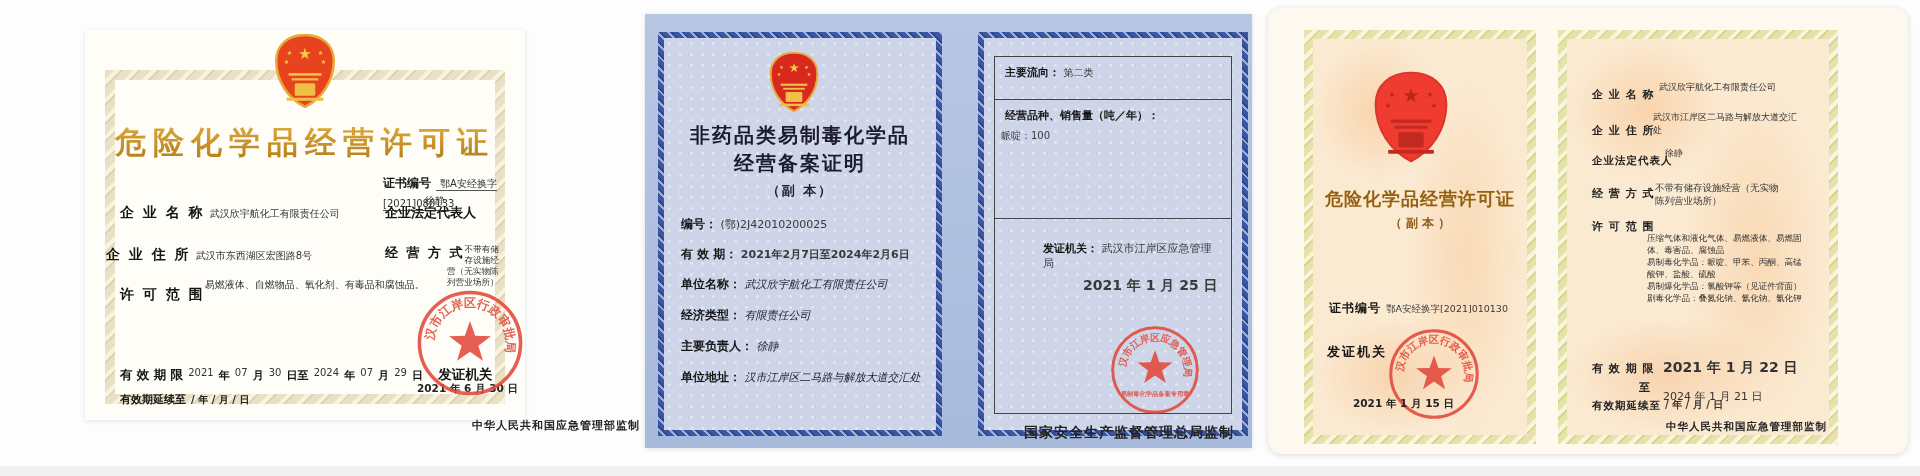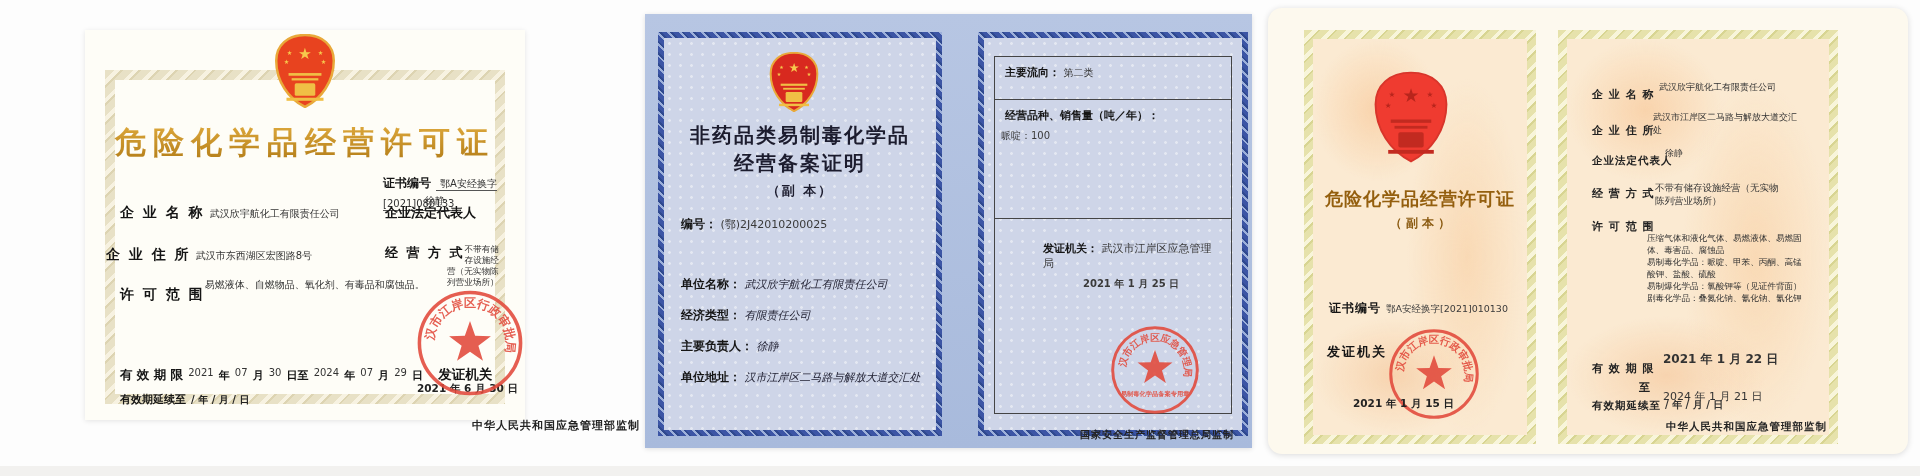--- a/index.html
+++ b/index.html
@@ -162,20 +162,24 @@
         <rect x="12" y="62" width="36" height="3" fill="#f0bf45"></rect>
       </svg>
       <div class="title-b abs" style="left:0;top:84px;width:100%;font-size:20px;">非药品类易制毒化学品</div>
       <div class="title-b abs" style="left:0;top:112px;width:100%;font-size:20px;">经营备案证明</div>
       <div class="title-b abs" style="left:0;top:144px;width:100%;font-size:13px;">（副  本）</div>
 
       <div class="brow" style="top:178px;">
         <span class="lbl">编号：</span>
         <span class="val">(鄂)2J42010200025</span>
       </div>
+      <div class="brow" style="top:208px;">
+        <span class="lbl">有 效 期：</span>
+        <span class="val" style="font-weight:bold;">2021年2月7日至2024年2月6日</span>
+      </div>
       <div class="brow" style="top:238px;">
         <span class="lbl">单位名称：</span>
         <span class="hand">武汉欣宇航化工有限责任公司</span>
       </div>
       <div class="brow" style="top:269px;">
         <span class="lbl">经济类型：</span>
         <span class="hand">有限责任公司</span>
       </div>
       <div class="brow" style="top:300px;">
         <span class="lbl">主要负责人：</span>
@@ -195,37 +199,37 @@
         </div>
         <div class="sec" style="flex:0 0 102px;">
           <div class="lbl">经营品种、销售量（吨／年）：</div>
           <div class="val" style="font-size:10px;margin:6px 0 0 -4px;">哌啶：100</div>
         </div>
         <div class="sec" style="flex:1;position:relative;">
           <div style="margin:14px 0 0 38px;width:170px;font-size:11px;">
             <span class="lbl">发证机关：</span>
             <span class="val">武汉市江岸区应急管理局</span>
           </div>
-          <div class="val" style="margin:6px 0 0 78px;font-size:10px;font-weight:bold;">2021 年 1 月 25 日</div>
+          <div class="val" style="margin:6px 0 0 78px;font-size:14px;font-weight:bold;">2021 年 1 月 25 日</div>
         </div>
       </div>
       <svg class="stamp" style="left:125px;top:286px;width:92px;height:92px;" viewBox="0 0 100 100">
         <defs>
             <path id="arcB" d="M50,50 m-32,0 a32,32 0 1,1 64,0 a32,32 0 1,1 -64,0"></path>
           </defs>
         <circle cx="50" cy="50" r="46" fill="none" stroke="#e2493b" stroke-width="3.2"></circle>
         <path d="M50,28 L54.7,41.5 L69,41.8 L57.6,50.5 L61.8,64.2 L50,56 L38.2,64.2 L42.4,50.5 L31,41.8 L45.3,41.5 Z" fill="#e2493b"></path>
         <text fill="#e2493b" font-size="10.5">
           <textPath href="#arcB" startOffset="25%" text-anchor="middle">武汉市江岸区应急管理局</textPath>
         </text>
         <text x="50" y="78" font-size="6.8" fill="#e2493b" text-anchor="middle">易制毒化学品备案专用章</text>
       </svg>
     </div>
 
-    <div class="footer-txt abs" style="right:18px;bottom:6px;font-size:10px;margin-top:16px;">国家安全生产监督管理总局监制</div>
+    <div class="footer-txt abs" style="right:18px;bottom:6px;font-size:14px;margin-top:16px;">国家安全生产监督管理总局监制</div>
   </div>
 
   <div class="cert-c">
 
     <div class="panel-c" style="left:36px;width:214px;">
       <svg class="emblem" style="left:60px;top:32px;width:76px;height:92px;" viewBox="0 0 60 72">
         <path d="M30 1 C47 1 58 11 58 26 C58 46 46 63 30 71 C14 63 2 46 2 26 C2 11 13 1 30 1 Z" fill="#ef3b30" stroke="#d8352b" stroke-width="1.5"></path>
         <text x="30" y="24" font-size="15" fill="#b8251c" text-anchor="middle">★</text>
         <text x="15" y="20" font-size="6" fill="#b8251c" text-anchor="middle">★</text>
         <text x="45" y="20" font-size="6" fill="#b8251c" text-anchor="middle">★</text>
@@ -275,21 +279,21 @@
 
       <div class="abs crow-lbl" style="left:25px;top:180px;">许 可 范 围</div>
       <div class="abs" style="left:80px;top:193px;width:160px;font-size:8.6px;line-height:12px;color:#333;">
         <div>压缩气体和液化气体、易燃液体、易燃固体、毒害品、腐蚀品</div>
         <div>易制毒化学品：哌啶、甲苯、丙酮、高锰酸钾、盐酸、硫酸</div>
         <div>易制爆化学品：氯酸钾等（见证件背面）</div>
         <div>剧毒化学品：叠氮化钠、氰化钠、氰化钾</div>
       </div>
 
       <div class="abs crow-lbl" style="left:25px;top:322px;">有 效 期 限</div>
-      <div class="abs crow-val" style="left:96px;top:312px;font-size:12px;font-weight:bold;">2021    年   1 月   22 日</div>
+      <div class="abs crow-val" style="left:96px;top:320px;font-size:14px;font-weight:bold;">2021    年   1 月   22 日</div>
       <div class="abs crow-lbl" style="left:72px;top:341px;">至</div>
       <div class="abs crow-val" style="left:96px;top:350px;font-size:11px;font-weight:normal;">2024    年   1 月   21 日</div>
       <div class="abs crow-lbl" style="left:25px;top:360px;font-size:10.5px;">有效期延续至</div>
       <div class="abs crow-val" style="left:98px;top:359px;font-size:10px;font-weight:bold;">/ 年   / 月   / 日</div>
     </div>
 
     <div class="footer-txt abs" style="left:398px;top:412px;font-size:10.5px;">中华人民共和国应急管理部监制</div>
   </div>
 
   <div class="bottom-strip"></div>

